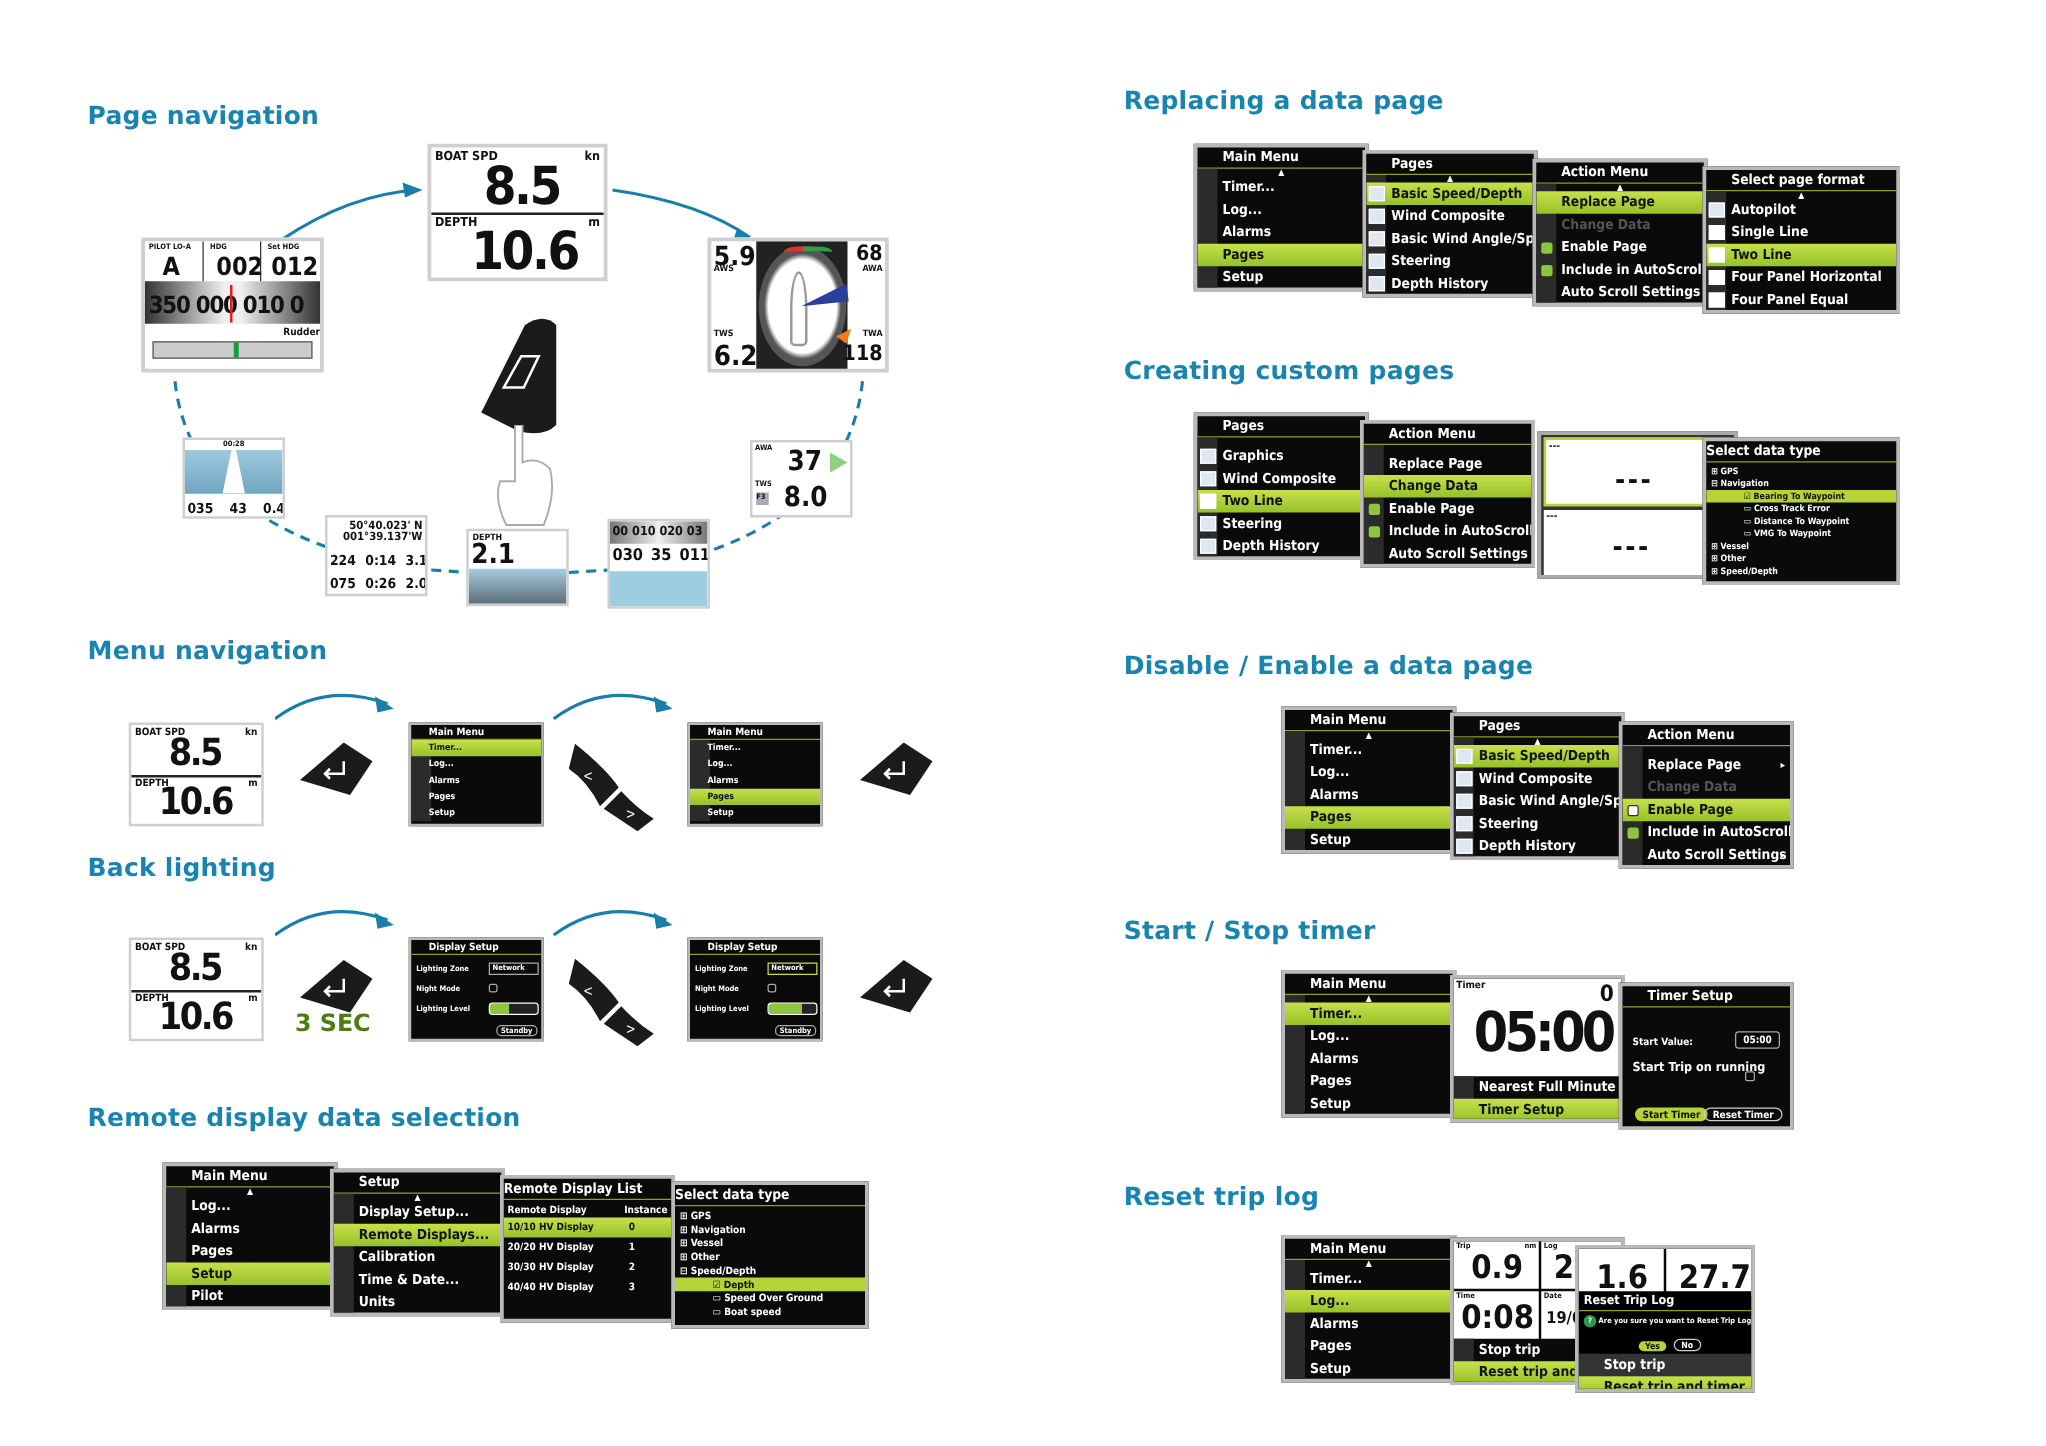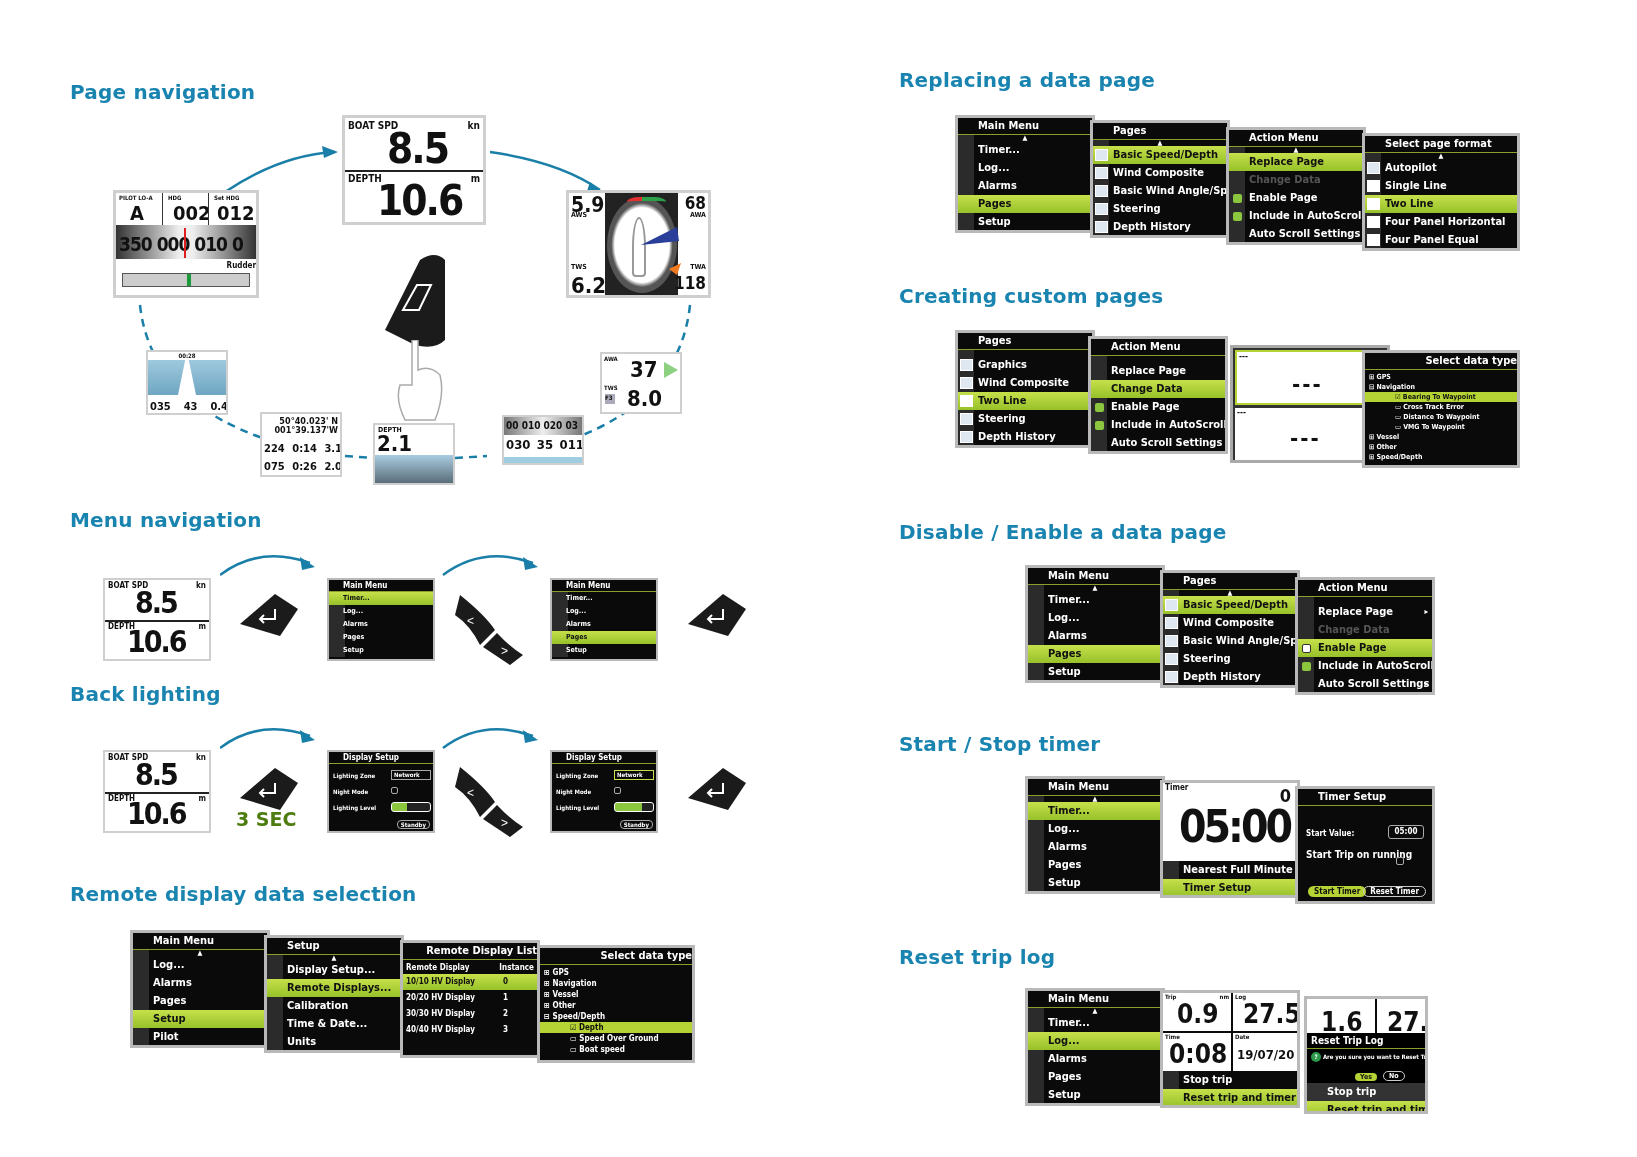--- a/index.html
+++ b/index.html
@@ -1,20 +1,20 @@
 <!DOCTYPE html>
 <html><head>
 <meta charset="utf-8">
 <style>
 *{box-sizing:border-box;margin:0;padding:0}
 body{width:1637px;height:1157px;background:#fff;position:relative;overflow:hidden;font-family:"Liberation Sans",sans-serif}
 .h{position:absolute;color:#1a84b0;font-weight:bold;font-size:20px;font-family:"DejaVu Sans",sans-serif;letter-spacing:.2px}
 .scr{position:absolute;background:#0a0a0a;border:3px solid #b9b9b9;color:#fff;font-family:"DejaVu Sans Condensed","DejaVu Sans",sans-serif;font-weight:bold;overflow:hidden}
 .scr .tt{height:17px;line-height:16px;padding-left:20px;font-size:11px;border-bottom:1px solid #8aa02a;position:relative}
-.scr .tt.c{text-align:right;padding-left:0}
+.scr .tt.c{text-align:left;padding-left:0}
 .scr .rows{position:relative}
 .scr .rows::before{content:"";position:absolute;left:0;top:0;bottom:0;width:16px;background:#2b2b2b}
 .scr .r{height:18px;line-height:18px;font-size:11px;padding-left:20px;position:relative;white-space:nowrap}
 .scr .r.sel{background:linear-gradient(#c6e04a,#97c12a);color:#111}
 .scr .r.dis{color:#555}
 .scr .r .arr{position:absolute;right:4px;font-size:8px}
 .scr .up,.scr .dn{text-align:center;font-size:7px;height:6px;line-height:6px;position:relative}
 .chk{display:inline-block;width:9px;height:9px;background:#8cc63f;border-radius:2px;position:absolute;left:4px;top:5px}
 .ico{display:inline-block;width:13px;height:12px;background:#dfe8f0;border:1px solid #fff;position:absolute;left:2px;top:3px}
 .white{position:absolute;background:#fff;border:3px solid #cfcfcf;color:#111;font-family:"DejaVu Sans Condensed","DejaVu Sans",sans-serif;font-weight:bold;overflow:hidden}
@@ -135,21 +135,21 @@
       <span>2.0</span>
     </div>
 </div>
 
 <div class="white" style="left:373px;top:423px;width:82px;height:62px;border-width:2px">
   <div class="lbl" style="left:3px;top:1px;font-size:7px">DEPTH</div>
   <div class="big" style="left:2px;top:6px;font-size:22px;letter-spacing:0">2.1</div>
   <div style="position:absolute;left:0;right:0;top:30px;bottom:0;background:linear-gradient(#a9cce0,#5a6d7a)"></div>
 </div>
 
-<div class="white" style="left:502px;top:415px;width:82px;height:50px;border-width:2px">
+<div class="white" style="left:486px;top:415px;width:82px;height:72px;border-width:2px">
   <div style="position:absolute;left:0;right:0;top:0;height:18px;background:linear-gradient(90deg,#777,#eee,#777);font-size:10px;line-height:18px;padding-left:2px">00 010 020 03</div>
   <div style="position:absolute;left:2px;top:20px;font-size:13px;width:78px;display:flex;justify-content:space-between">
       <span>030</span>
       <span>35</span>
       <span>011</span>
     </div>
   <div style="position:absolute;left:0;right:0;top:40px;bottom:0;background:#9ecde0"></div>
 </div>
 
 <div class="white" style="left:600px;top:352px;width:82px;height:62px;border-width:2px">
@@ -500,21 +500,21 @@
   </div>
   <div style="position:absolute;left:70px;top:40px;width:70px;height:38px;background:#fff;color:#111">
     <div class="lbl" style="left:2px;top:0;font-size:6px">Date</div>
     <div style="position:absolute;left:4px;top:14px;font-size:13px">19/07/20</div>
   </div>
   <div class="rows" style="position:absolute;top:78px;left:0;right:0">
     <div class="r">Stop trip</div>
     <div class="r sel">Reset trip and timer</div>
   </div>
 </div>
-<div class="scr" style="left:1304px;top:996px;width:124px;height:118px">
+<div class="scr" style="left:1260px;top:996px;width:144px;height:118px">
   <div style="position:absolute;left:0;top:0;width:68px;height:38px;background:#fff;color:#111">
     <div class="big" style="left:14px;top:8px;font-size:26px;letter-spacing:0">1.6</div>
   </div>
   <div style="position:absolute;left:70px;top:0;width:70px;height:38px;background:#fff;color:#111">
     <div class="big" style="left:10px;top:8px;font-size:26px;letter-spacing:0">27.7</div>
   </div>
   <div style="position:absolute;left:0;right:0;top:34px;height:50px;background:#000">
     <div style="font-size:10px;padding:2px 4px;border-bottom:1px solid #8aa02a">Reset Trip Log</div>
     <div style="font-size:6px;padding:3px 4px;white-space:nowrap"><span style="display:inline-block;width:10px;height:10px;border-radius:50%;background:#2a9a4a;text-align:center;line-height:10px">?</span> <span>Are you sure you want to Reset Trip Log?</span></div>
     <div style="position:absolute;left:48px;bottom:2px;padding:0 5px;font-size:7px;background:#b5d334;color:#111;border-radius:6px">Yes</div>

